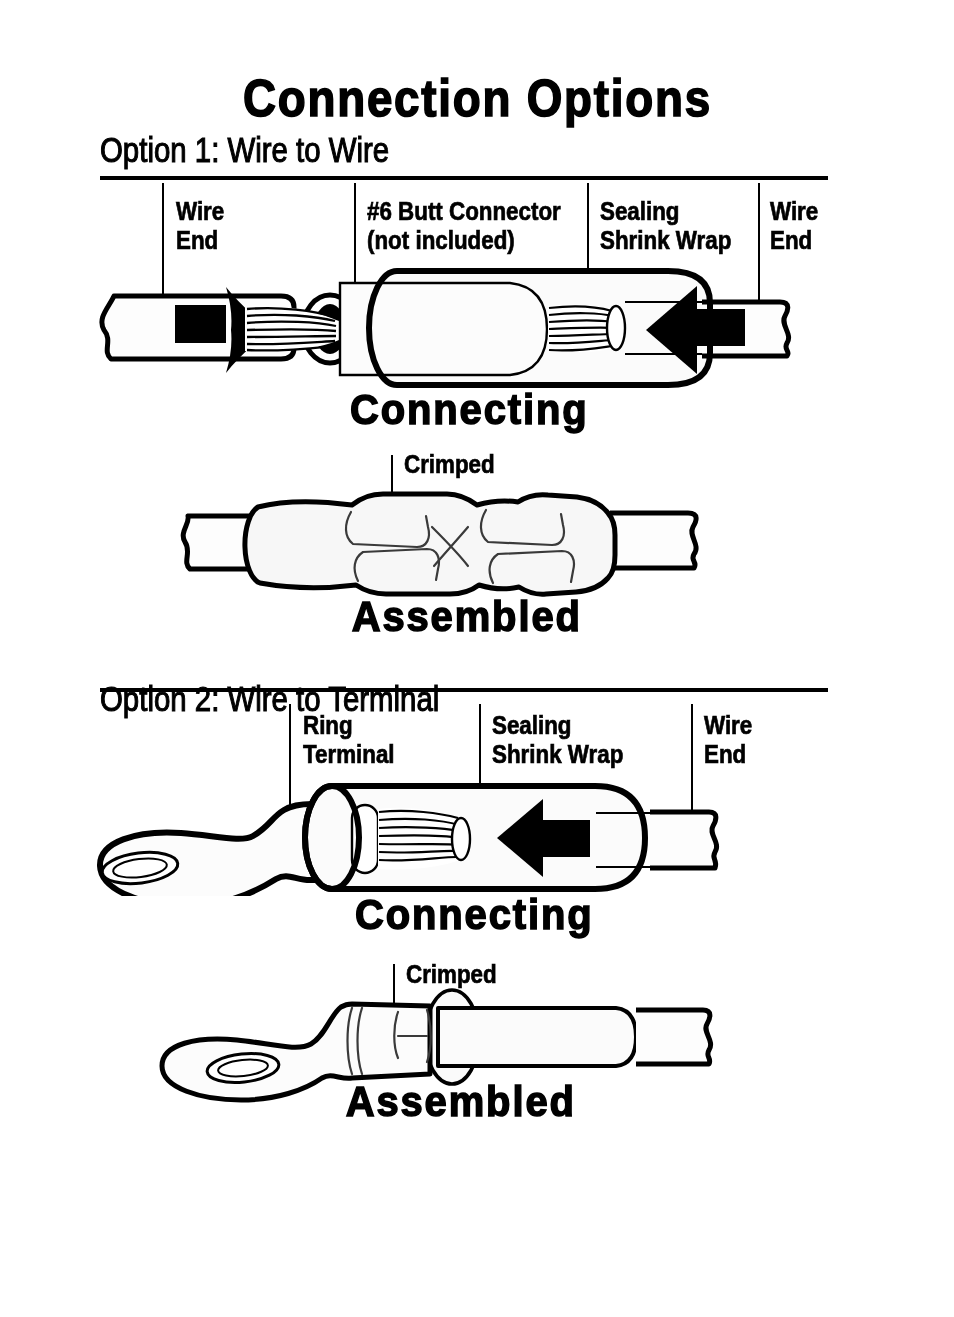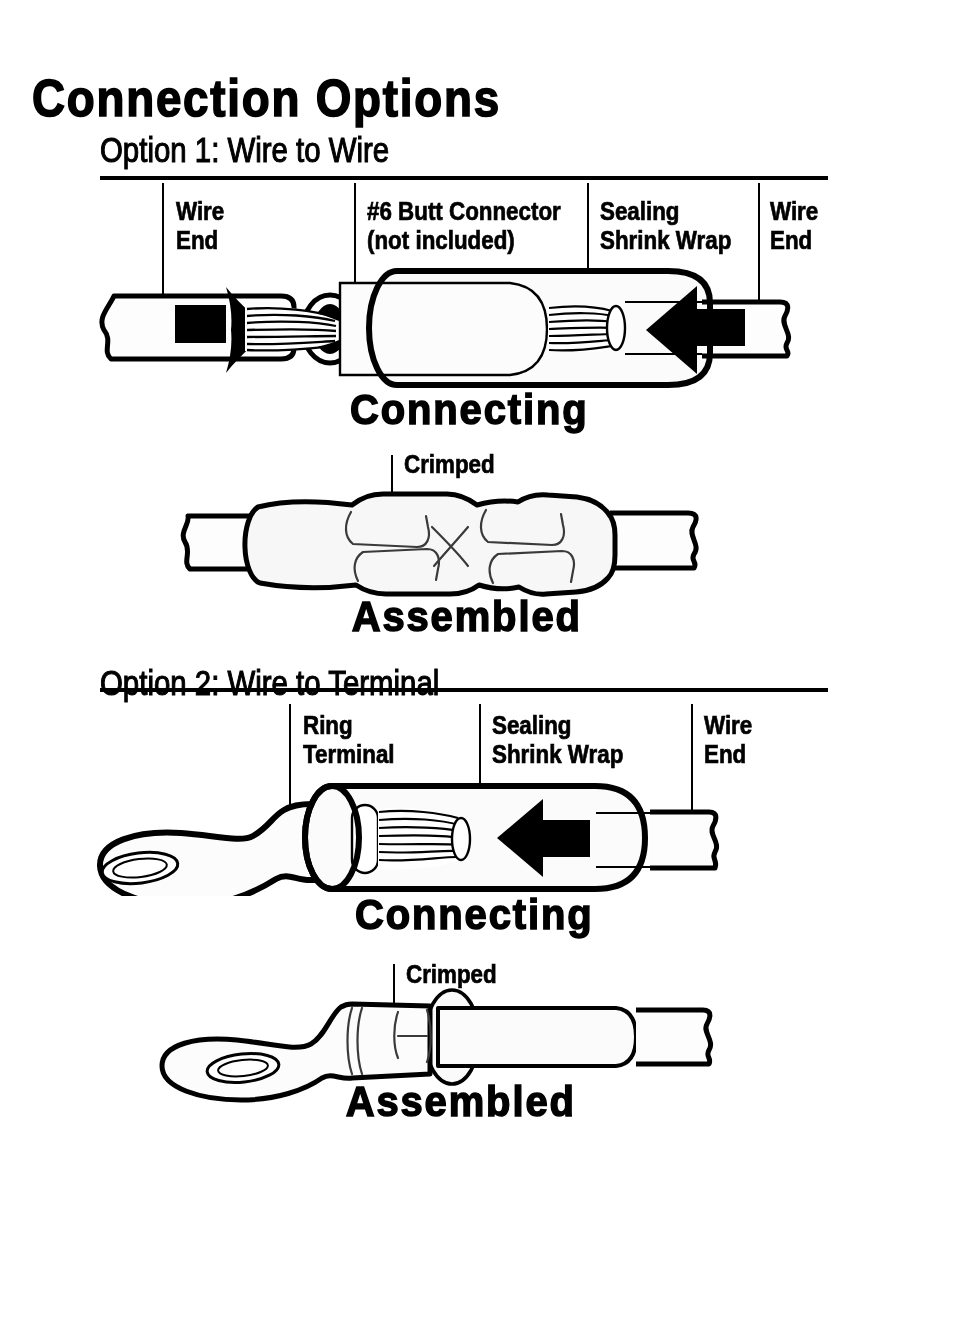--- a/index.html
+++ b/index.html
@@ -3,21 +3,21 @@
 <meta charset="utf-8">
 <style>
   html,body{margin:0;padding:0;background:#888;}
   #page{
     position:relative;width:954px;height:1317px;background:#ffffff;
     font-family:"Liberation Sans","DejaVu Sans",sans-serif;color:#000;
     overflow:hidden;margin:0 auto;
   }
   .abs{position:absolute;}
   .title{
-    left:0;top:68px;width:954px;
+    left:0;top:68px;width:954px;text-align:center;
     font-size:52px;font-weight:bold;letter-spacing:2px;
     -webkit-text-stroke:1.6px #000;
   }
   .title>span{display:inline-block;transform:scaleX(.88);}
   .opt-heading{
     font-size:35px;font-weight:normal;-webkit-text-stroke:1.1px #000;
     white-space:nowrap;
   }
   .opt-heading>span{display:inline-block;transform:scaleX(.84);transform-origin:left center;}
   .rule{height:4px;background:#000;}
@@ -178,21 +178,21 @@
       <path d="M493 583 C487 571 489 560 498 554 L562 551 C572 551 576 560 573 571 L571 582"></path>
       <path d="M432 527 C445 540 458 553 468 566"></path>
       <path d="M468 527 C457 540 445 553 434 566"></path>
     </g>
   </svg>
 
   <div class="abs caption" style="top:592px;transform:translateX(-10px);">
     <span>Assembled</span>
   </div>
 
-  <div class="abs opt-heading" style="left:100px;top:663px;">
+  <div class="abs opt-heading" style="left:100px;top:679px;">
     <span>Option 2: Wire to Terminal</span>
   </div>
   <div class="abs rule" style="left:100px;top:688px;width:728px;"></div>
 
   <div class="abs dlabel" style="left:303px;top:711px;">
     <span>Ring</span>
     <span>Terminal</span>
   </div>
   <div class="abs dlabel" style="left:492px;top:711px;">
     <span>Sealing</span>

